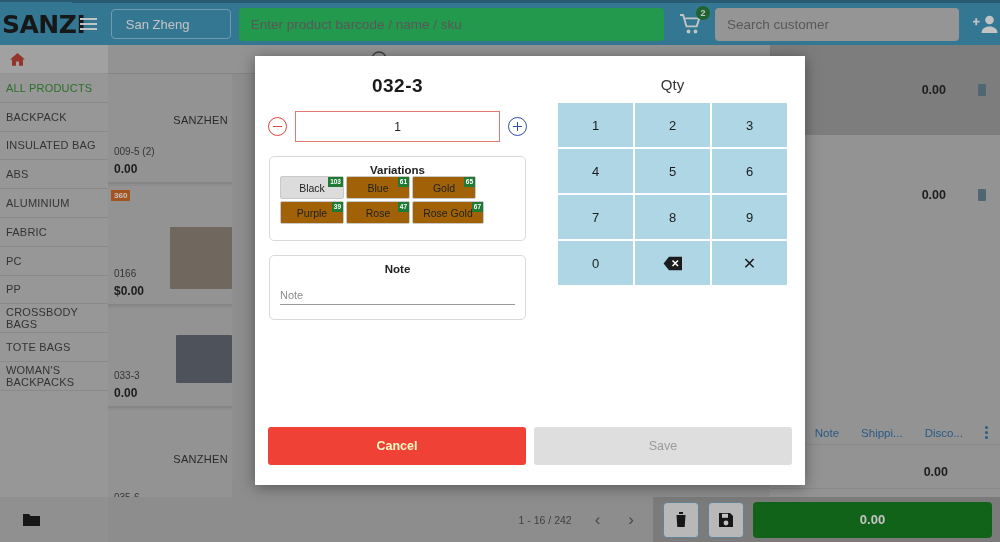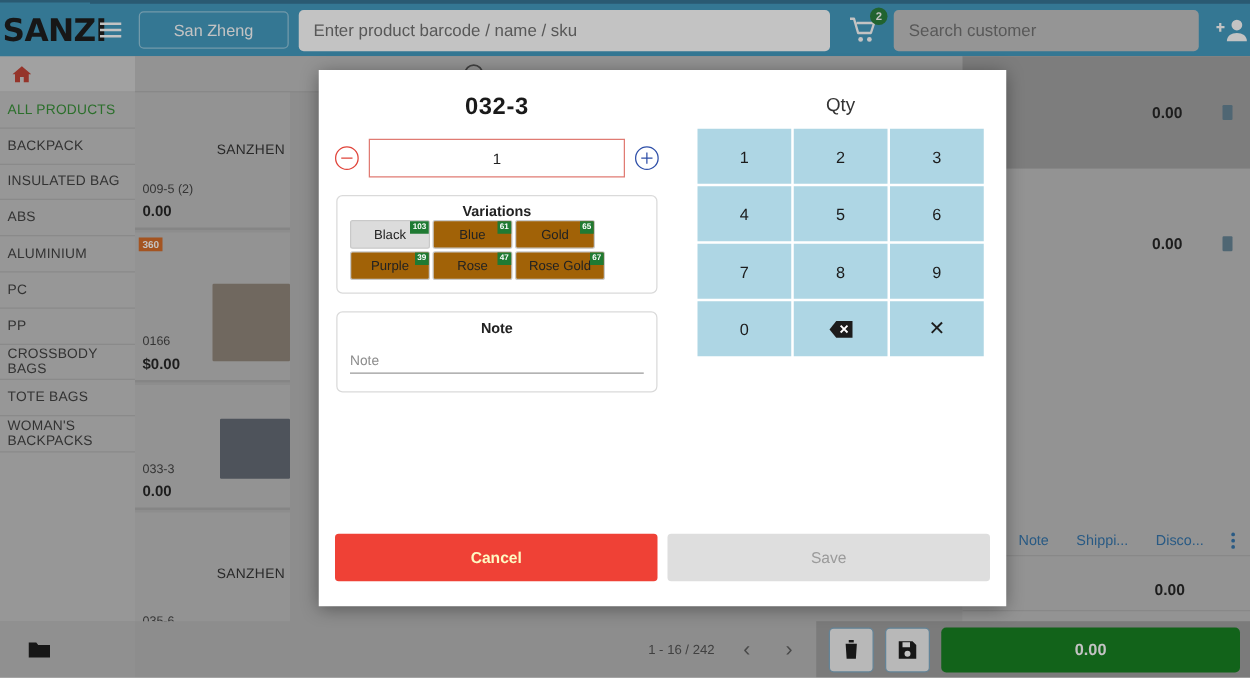--- a/index.html
+++ b/index.html
@@ -29,26 +29,26 @@
   }
   .hamburger {
     width: 34px; height: 45px; display: flex; flex-direction: column;
     align-items: center; justify-content: center; gap: 3px; cursor: pointer;
   }
   .hamburger span { display: block; width: 17px; height: 2px; background: #fff; }
   .store-btn {
     margin-left: 6px; height: 30px; min-width: 120px;
     border: 1px solid #8fc6dd; border-radius: 4px;
     color: #fff; font-size: 13px;
-    display: flex; align-items: center; justify-content: center;
+    display: flex; align-items: center; justify-content: flex-start;
     padding: 0 14px; cursor: pointer;
   }
   .barcode-input {
     margin-left: 8px; width: 440px; height: 33px;
-    background: #ffffff; border: none; border-radius: 4px;
+    background: #22c55e; border: none; border-radius: 4px;
     padding: 9px 12px; font-size: 13.5px; color: #5a5a5a;
     font-family: "Liberation Sans", sans-serif;
   }
   .barcode-input::placeholder { color: #6b6b6b; }
   .cart-wrap { position: relative; margin-left: 10px; width: 34px; height: 34px;
     display:flex; align-items:center; justify-content:center; cursor: pointer; }
   .cart-badge {
     position: absolute; top: -1px; right: -3px;
     background: #1f7a33; color: #fff; font-size: 9px; font-weight: bold;
     border-radius: 50%; width: 14px; height: 14px;
@@ -155,21 +155,21 @@
     display:flex; align-items:center; justify-content:center; cursor:pointer; flex:none;}
   .circ.plus { border-color: #2e4fa8; }
   .circ i { display:block; width: 9px; height: 1.6px; background: #e0443a; }
   .circ.plus i { background: #2e4fa8; }
   .circ.plus i.v { position:absolute; width:1.6px; height:9px; }
   .qty-input { width: 205px; height: 31px; border: 1.5px solid #e07b73;
     text-align:center; font-size: 12px; color:#222; background:#fff;
     font-family:"Liberation Sans", sans-serif; }
 
   .panel { margin: 14px 14px 0 14px; border: 1px solid #dadada; border-radius: 5px;
-    padding: 7px 10px 10px 10px; }
+    padding: 7px 10px 16px 10px; }
   .panel-title { text-align:center; font-size: 11.5px; font-weight:bold; color:#222; }
   .attr-label { font-size: 11.5px; color: #444; margin: 13px 0 4px 0; letter-spacing:.4px; }
   .var-grid { display:flex; flex-wrap: wrap; gap: 2px; }
   .var-btn { position: relative; width: 64px; height: 23px; border: 1px solid #c9c9c9;
     background: #a16207; border-radius: 2px; display:flex; align-items:center;
     justify-content:center; font-size: 10.5px; color:#222; cursor:pointer; }
   .var-btn.selected { background: #dcdcdc; }
   .var-btn.wide { width: 72px; }
   .var-badge { position:absolute; top:0; right:0; background:#1f7a33; color:#fff;
     font-size: 6.5px; font-weight:bold; line-height:1; padding: 1.5px 2px; }
@@ -240,20 +240,21 @@
         <path d="M8.5 1 1 7.4h2v6.4h4V9.6h3v4.2h4V7.4h2z" fill="#c0392b"></path>
       </svg>
     </div>
 
     <div class="sidebar">
         <div class="cat-item active">ALL PRODUCTS</div>
         <div class="cat-item">BACKPACK</div>
         <div class="cat-item">INSULATED BAG</div>
         <div class="cat-item">ABS</div>
         <div class="cat-item">ALUMINIUM</div>
+        <div class="cat-item">FABRIC</div>
         <div class="cat-item">PC</div>
         <div class="cat-item">PP</div>
         <div class="cat-item">CROSSBODY BAGS</div>
         <div class="cat-item">TOTE BAGS</div>
         <div class="cat-item">WOMAN'S BACKPACKS</div>
       </div>
 
     <div class="product-area">
       <div class="prod-topbar">
         <svg width="16" height="16" viewBox="0 0 16 16" style="margin-right:120px;">

